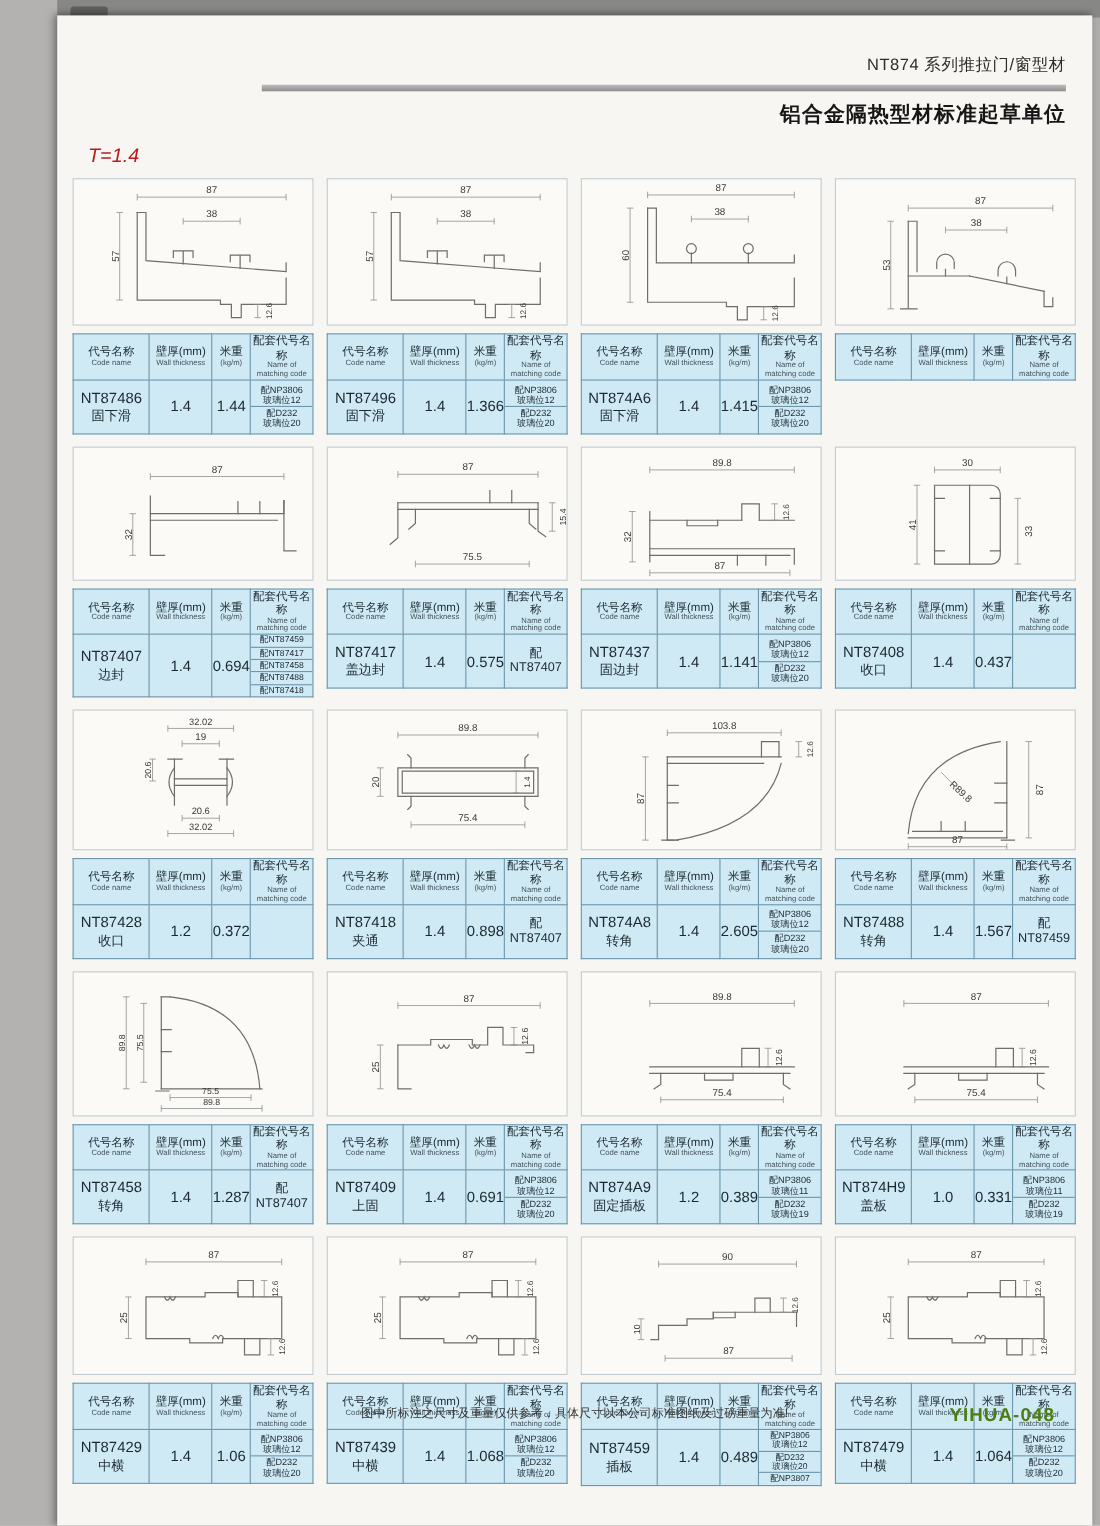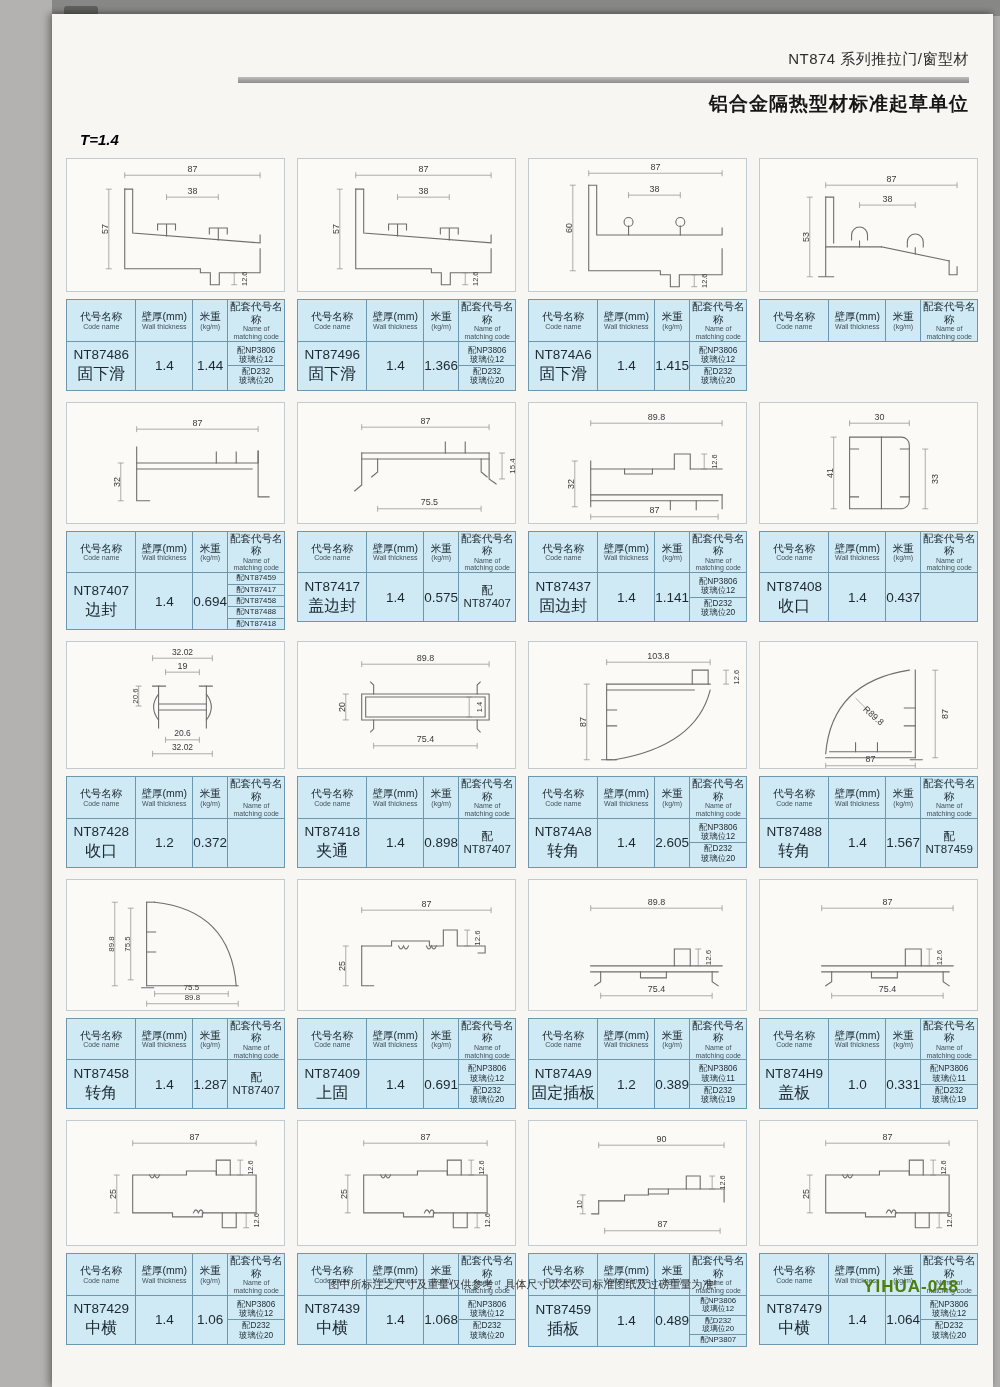--- a/index.html
+++ b/index.html
@@ -13,40 +13,40 @@
   .smudge{position:absolute;background:#52514f;border-radius:3px;opacity:.75;}
   .paper{
     position:absolute;left:52px;top:14px;width:941px;height:1373px;
     background:#f7f6f2;box-shadow:-4px 0 7px rgba(0,0,0,.28), 0 -2px 5px rgba(0,0,0,.2);
   }
   
   .hdr{padding:36px 24px 0 26px;}
   .hdr-line1{text-align:right;font-size:15px;color:#2d2d2d;letter-spacing:.5px;}
   .hdr-bar{height:6px;background:linear-gradient(#bdbdbd,#8d8d8d);margin:8px 0 8px 160px;}
   .hdr-line2{text-align:right;font-size:19px;font-weight:bold;color:#161616;letter-spacing:1px;}
-  .t-label{color:#000000;font-weight:bold;font-size:15px;margin:14px 0 10px 28px;font-style:italic;}
+  .t-label{color:#b91c1c;font-weight:normal;font-size:18px;margin:14px 0 10px 28px;font-style:italic;}
   
   .grid{padding:0 14px;}
   .grow{display:flex;gap:12px;margin-bottom:11px;}
   .cell{width:219px;}
   .drawing{border:1px solid #c2cbcf;background:#fbfaf7;}
   .drawing svg{display:block;}
   .pf{fill:none;stroke:#6e6e6e;stroke-width:1.1;stroke-linecap:square;}
   .dl{fill:none;stroke:#8a8a8a;stroke-width:.7;}
   .dt{fill:#3a3a3a;}
   
   table.spec{border-collapse:collapse;width:100%;margin-top:7px;background:#cfe9f5;table-layout:fixed;}
   .spec th,.spec td{border:1px solid #6d97ad;padding:0;text-align:center;color:#1c2930;vertical-align:middle;}
   .spec th{height:30px;font-weight:normal;}
   .spec td{height:48px;}
   .col-code{width:32%;} .col-th{width:26%;} .col-wt{width:16%;} .col-mt{width:26%;}
   .zh{font-size:10.5px;line-height:1.2;}
   .en{font-size:7px;color:#44525a;line-height:1.1;}
   .code-num{font-size:13.5px;line-height:1.25;}
-  .code-nm{font-size:16px;line-height:1.25;}
+  .code-nm{font-size:12px;line-height:1.25;}
   .val{font-size:13.5px;}
   .mg{border-top:1px solid #6d97ad;padding:1px 0;}
   .mg:first-child{border-top:0;}
   .mg div{font-size:8.3px;line-height:1.12;}
   .mt-sm .mg div{font-size:7.8px;line-height:1.08;}
   .mt-single .mg{border-top:0;}
   .mt-single .mg div{font-size:11.5px;}
   
   .foot-note{position:absolute;left:0;bottom:95px;width:100%;text-align:center;font-size:11px;color:#333;}
   .page-code{position:absolute;right:34px;bottom:90px;font-size:17px;font-weight:bold;color:#4d7c0f;letter-spacing:1px;}

